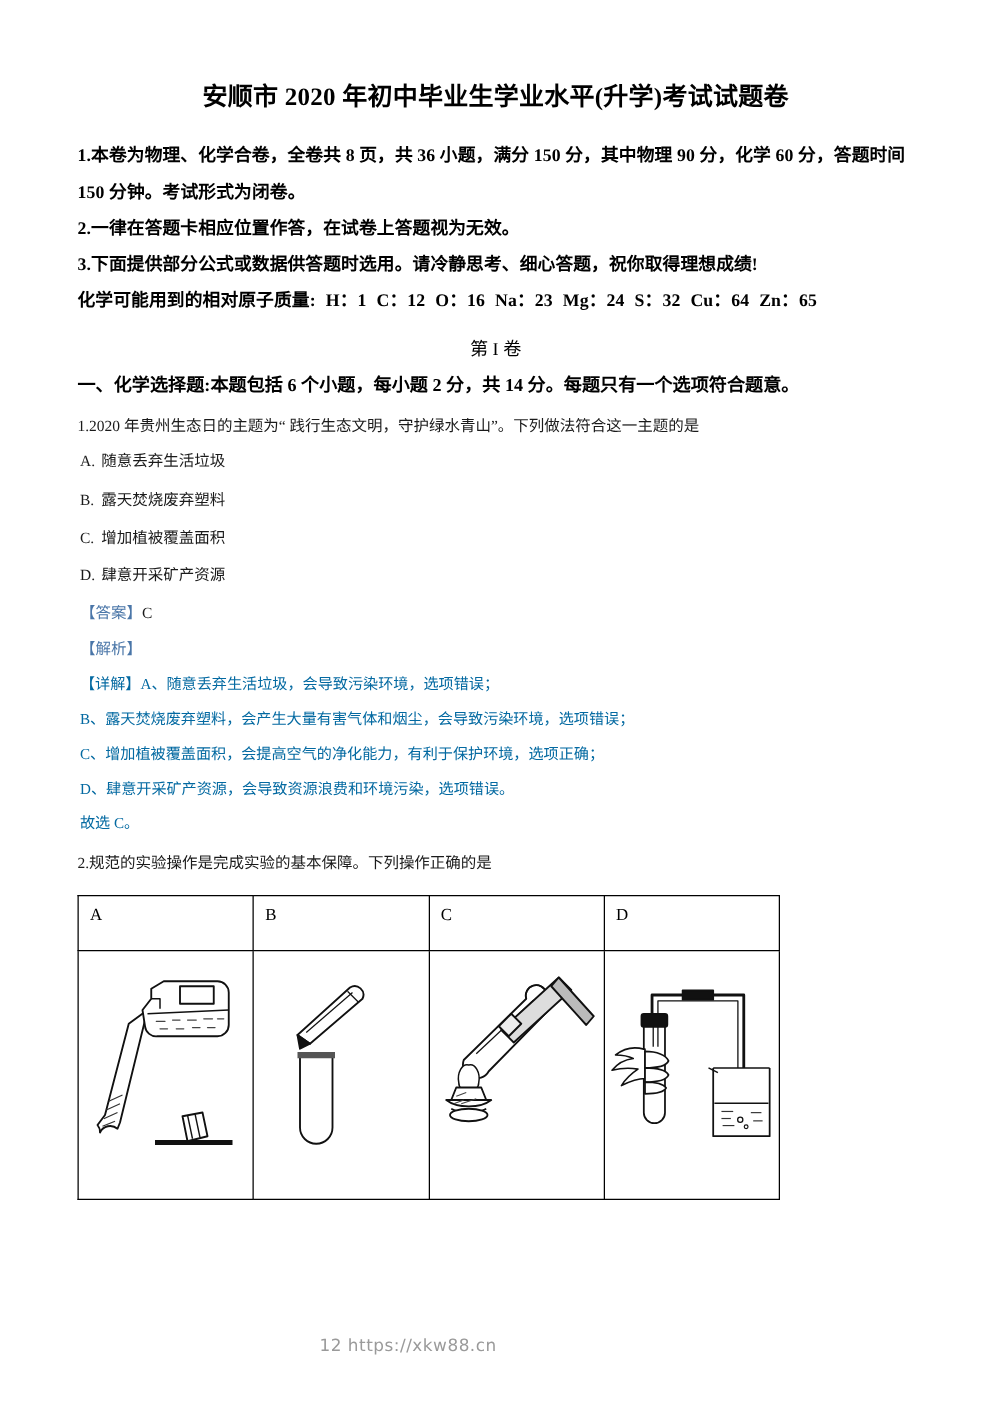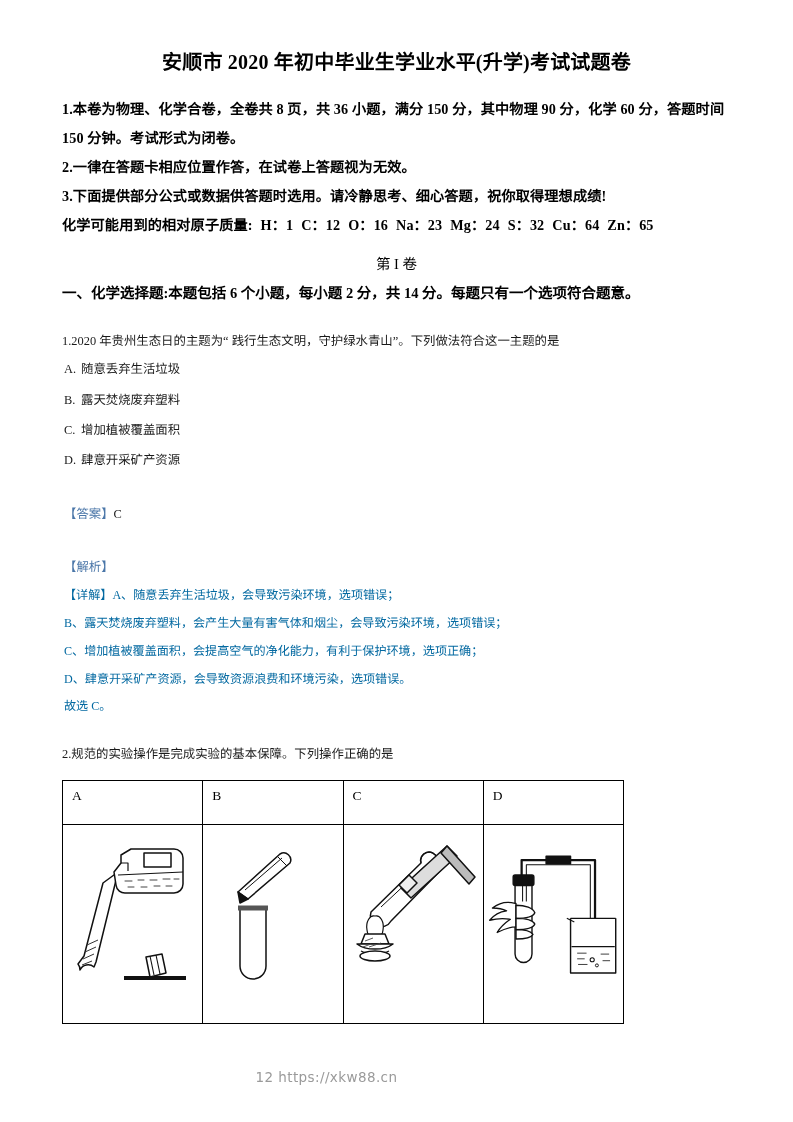--- a/index.html
+++ b/index.html
@@ -15,21 +15,21 @@
     font-family: "Liberation Serif", "DejaVu Serif", serif;
     color: #000000;
     overflow: hidden;
   }
   .page {
     position: absolute;
     left: 0; top: 0;
     width: 793px;
     height: 1122px;
     box-sizing: border-box;
-    padding: 40px 62px 0 62px;
+    padding: 56px 62px 0 62px;
   }
 
   
   .doc-title {
     text-align: center;
     font-size: 20px;
     font-weight: bold;
     letter-spacing: 0.2px;
     margin: 8px 0 0 0;
     line-height: 1.45;
@@ -77,39 +77,38 @@
     font-size: 14.5px;
     font-weight: bold;
     line-height: 2.0;
     margin-top: 2px;
   }
 
   
   .question-stem {
     font-size: 12.4px;
     line-height: 2.15;
-    margin-top: 20px;
+    margin-top: 4px;
     color: #1a1a1a;
   }
   .option {
     font-size: 12.4px;
     line-height: 2.45;
     color: #1a1a1a;
     padding-left: 2px;
   }
   .option .opt-letter {
     display: inline-block;
     min-width: 17px;
   }
 
   .ans-line {
     font-size: 12.4px;
     line-height: 2.35;
     padding-left: 2px;
-    margin-top: 24px;
   }
   .tag-blue {
     color: #4a76a8;
   }
   .ans-value {
     color: #1a1a1a;
   }
 
   .detail-line {
     font-size: 12.1px;

